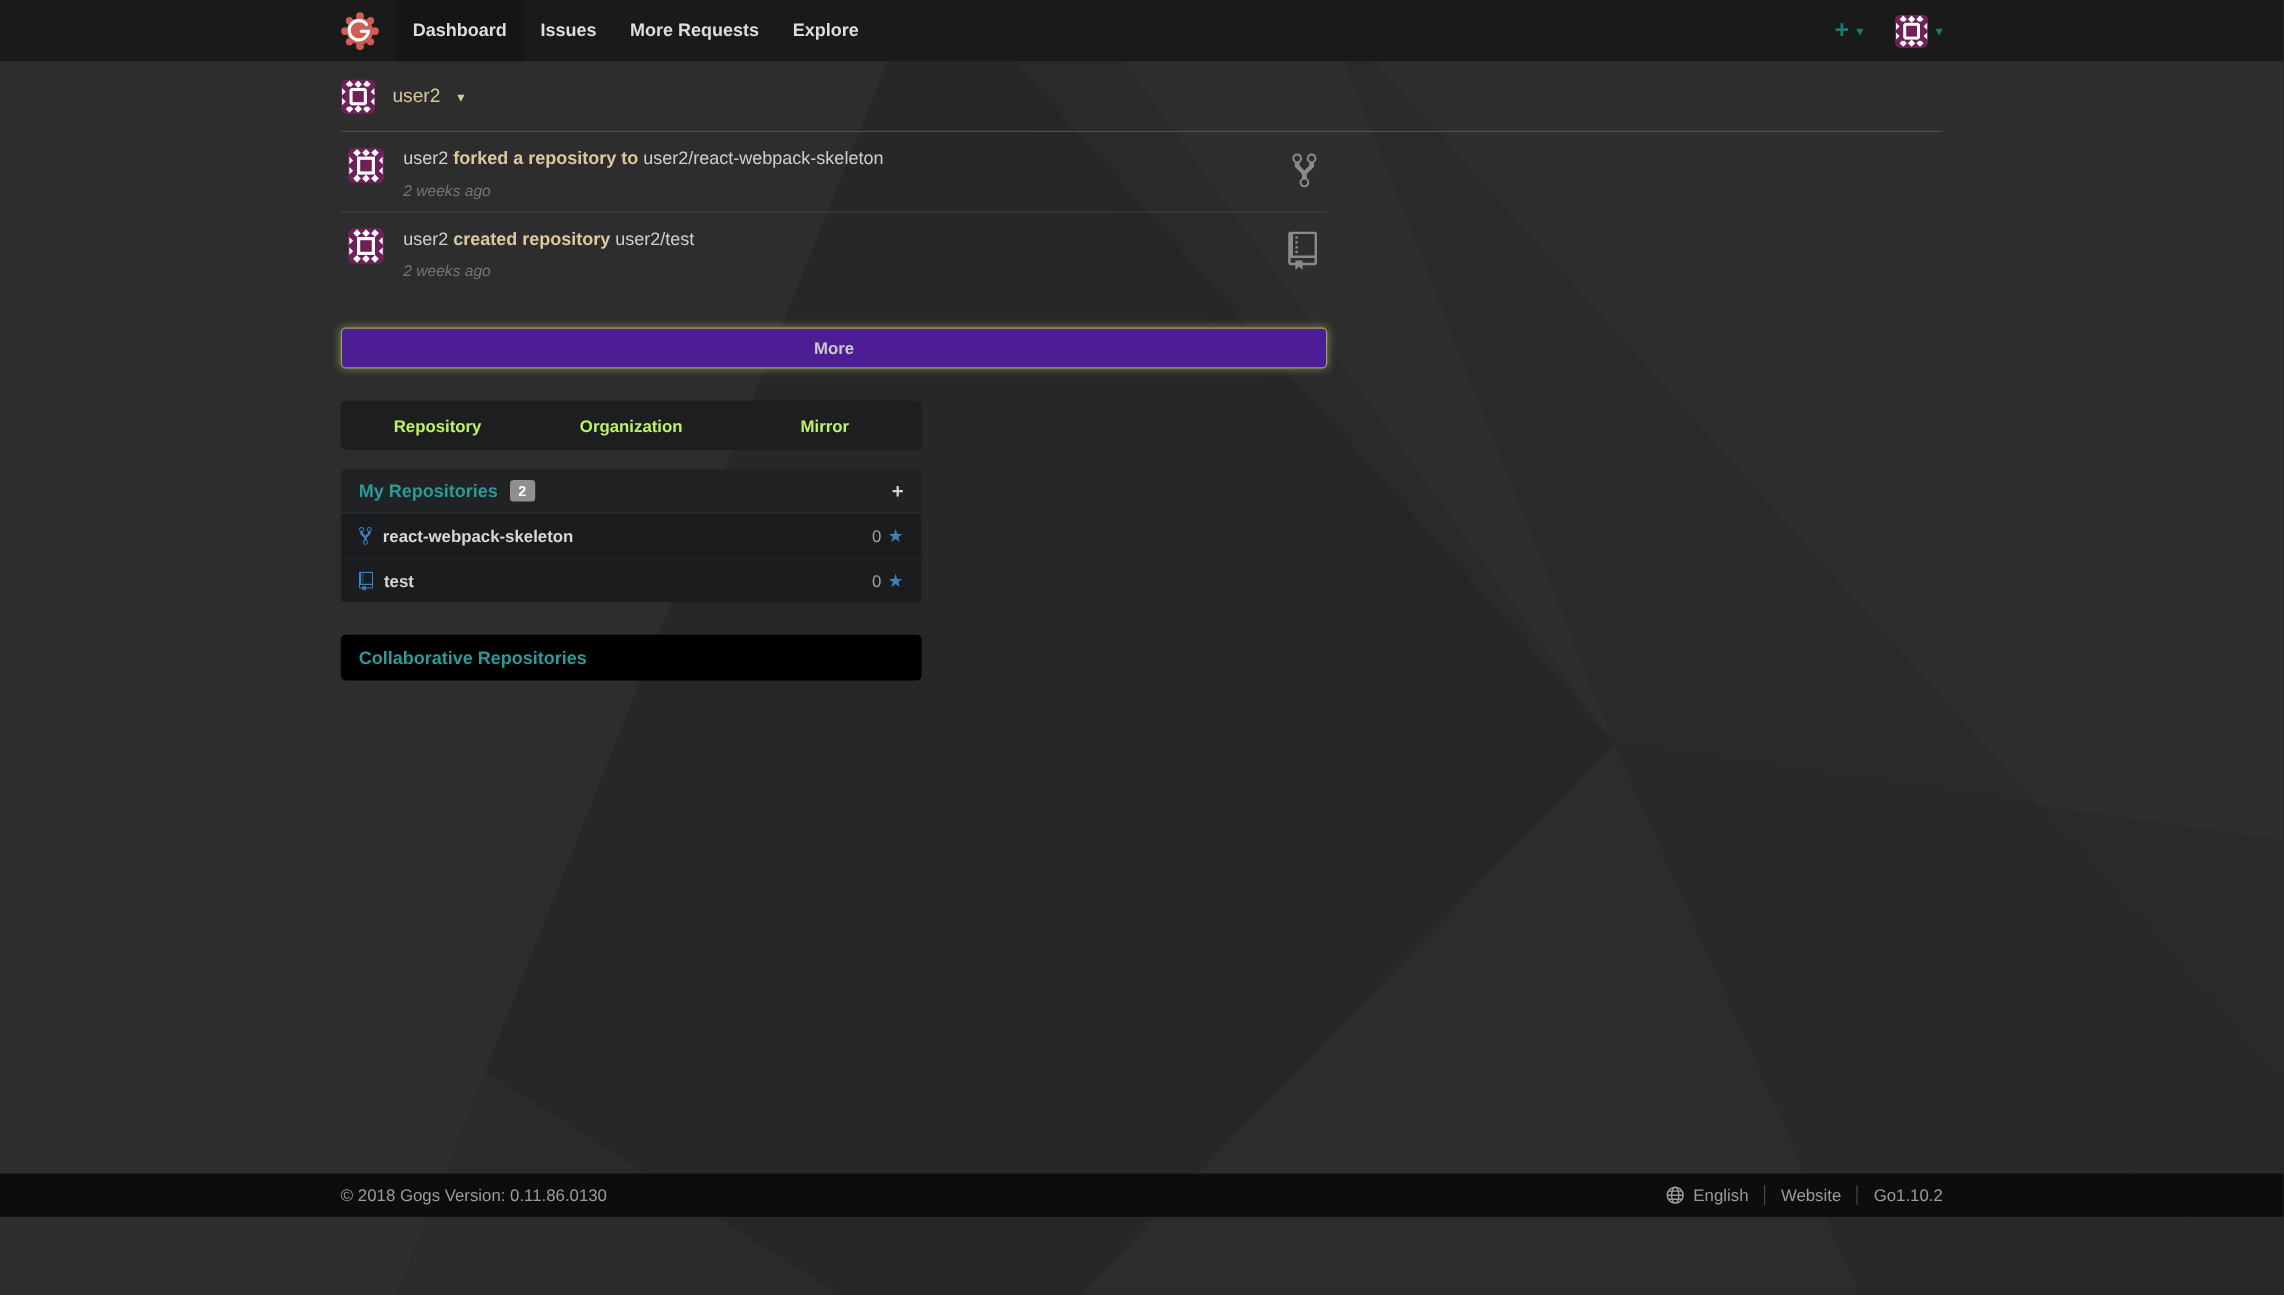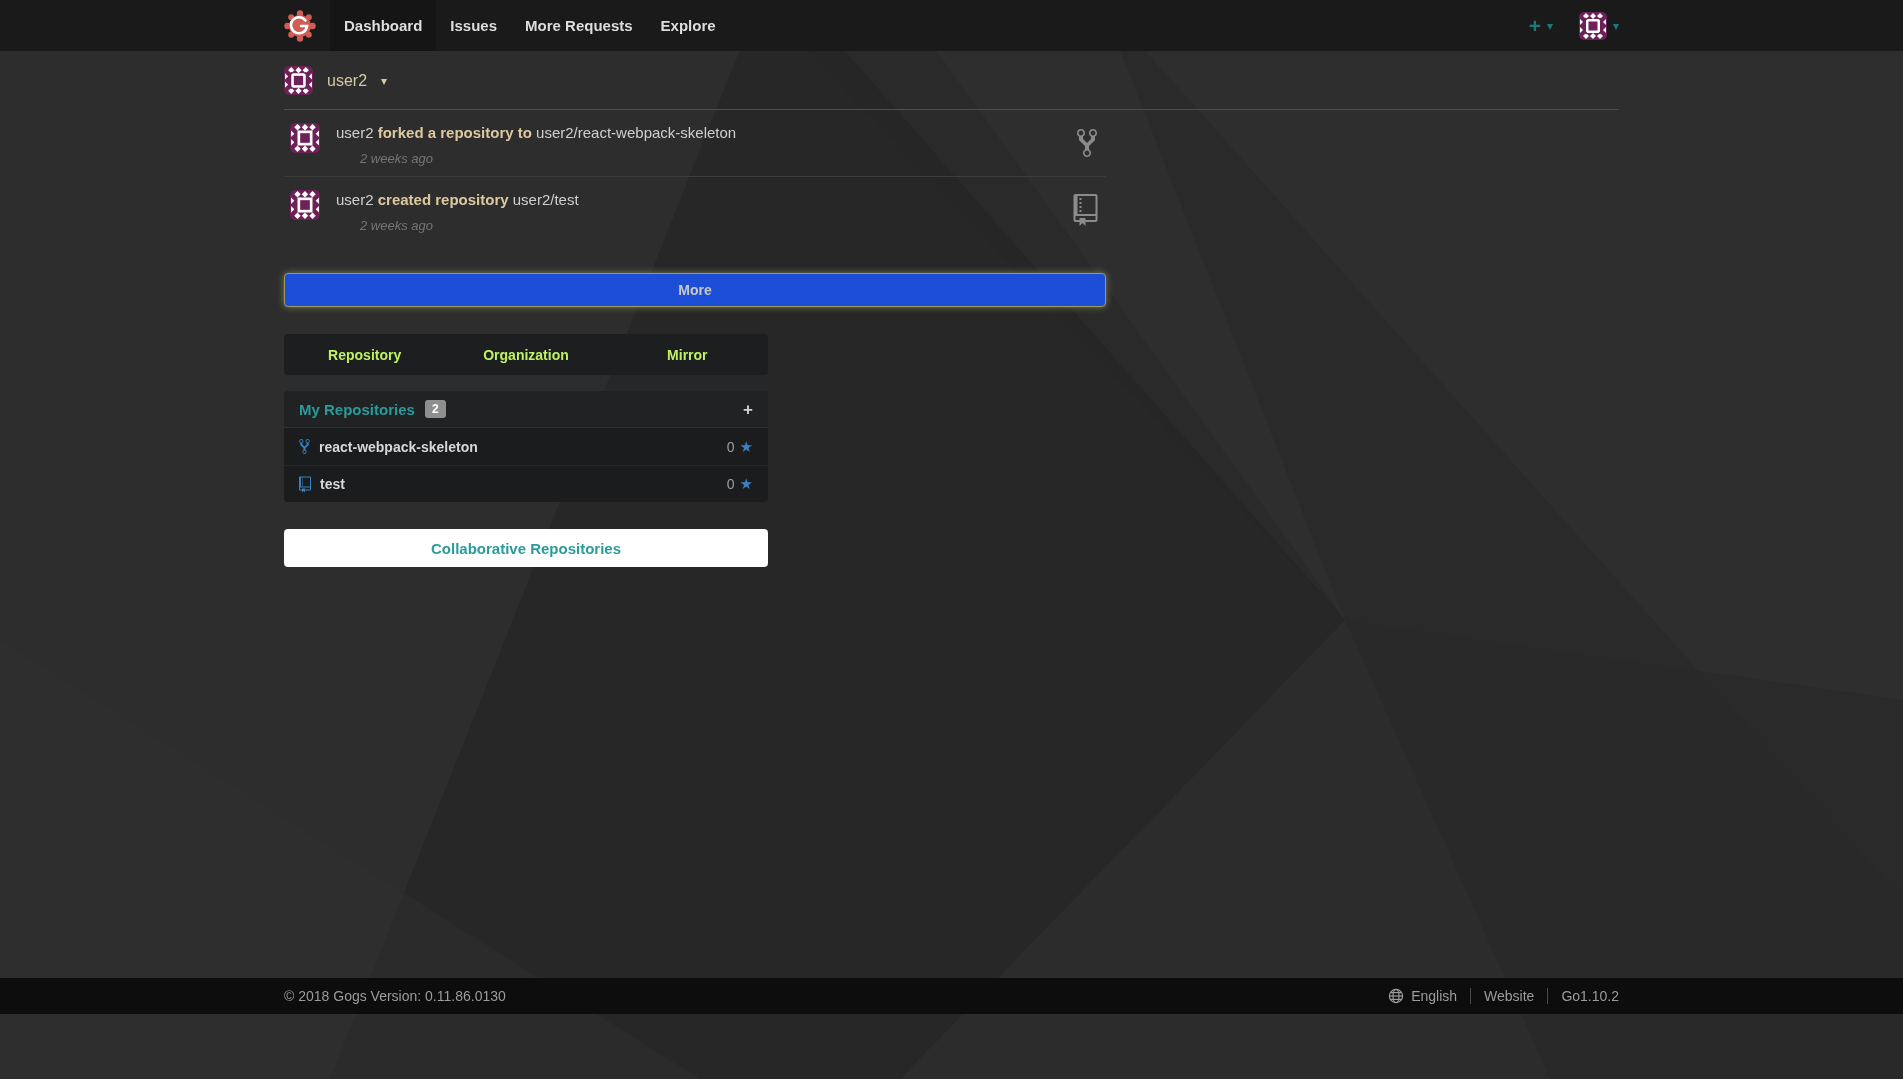--- a/index.html
+++ b/index.html
@@ -42,24 +42,24 @@
   .side-col { width:484px; padding-top:14px; }
 
   
   .feed-item { display:flex; padding:13px 0 10px 6px; position:relative; }
   .feed-item + .feed-item { border-top:1px solid #3d3d3d; }
   .avatar-feed { width:30px; height:30px; border-radius:4px; overflow:hidden; flex:none; }
   .feed-body { margin-left:16px; flex:1; }
   .feed-line { font-size:15px; line-height:19px; }
   .feed-link { color:#cfcfcf; text-decoration:none; cursor:pointer; }
   .feed-action { color:#ddc9a0; font-weight:bold; }
-  .feed-time { color:#757575; font-style:italic; font-size:13px; margin-top:9px;margin-left:24px; }
+  .feed-time { color:#757575; font-style:italic; font-size:13px; margin-top:9px; }
   .feed-type-icon { flex:none; align-self:center; margin-right:8px; color:#8b8b8b; }
   .more-btn {
-    margin-top:30px; width:100%; height:34px; background:#1d4ed8;
+    margin-top:30px; width:100%; height:34px; background:#4c1d95;
     border:1px solid #999d63; border-radius:4px; color:#c9c9c9;
     font-weight:bold; font-size:14px; font-family:"Liberation Sans",sans-serif;
     box-shadow:0 0 7px rgba(219,224,130,0.45); cursor:pointer;
   }
 
   
   .tabbar { display:flex; background:#1d1e1f; border-radius:4px; height:41px; }
   .tab { flex:1; display:flex; align-items:center; justify-content:center;
          color:#bef264; font-weight:bold; font-size:14px; cursor:pointer; }
   .panel { margin-top:16px; border-radius:4px; overflow:hidden; }
@@ -68,22 +68,22 @@
   .count-badge { background:#8f8f8f; color:#ffffff; font-size:12px; font-weight:bold;
                  border-radius:3px; padding:2px 7px; margin-left:10px; }
   .panel-plus { margin-left:auto; color:#d2d2d2; font-size:17px; font-weight:bold; cursor:pointer; line-height:1; }
   .repo-row { background:#1a1c1d; height:37px; display:flex; align-items:center; padding:0 15px; cursor:pointer; }
   .repo-row + .repo-row { border-top:1px solid #252728; }
   .repo-icon { color:#3d80c1; margin-right:9px; display:flex; }
   .repo-name { color:#d8d8d8; font-weight:bold; font-size:14px; }
   .repo-stars { margin-left:auto; display:flex; align-items:center; gap:5px; }
   .star-count { color:#9f9f9f; font-size:14px; }
   .star-glyph { color:#3d80c1; font-size:15px; }
-  .collab-panel { margin-top:27px; background:#ffffff; border-radius:4px; height:38px;
-                  display:flex; align-items:center; padding:0 15px;justify-content:center; }
+  .collab-panel { margin-top:27px; background:#000000; border-radius:4px; height:38px;
+                  display:flex; align-items:center; padding:0 15px; }
 
   
   .footer { background:#0d0d0d; height:36px; flex:none; margin-top:auto; }
   .footer-inner { display:flex; align-items:center; height:36px; color:#9c9c9c; font-size:14px; }
   .footer-right { margin-left:auto; display:flex; align-items:center; }
   .footer-item { display:flex; align-items:center; gap:7px; padding:0 13px; color:#9c9c9c;
                  text-decoration:none; cursor:pointer; }
   .footer-item + .footer-item { border-left:1px solid #4a4a4a; }
   .footer-item:last-child { padding-right:0; cursor:default; }
   main.grow { flex:1; }

